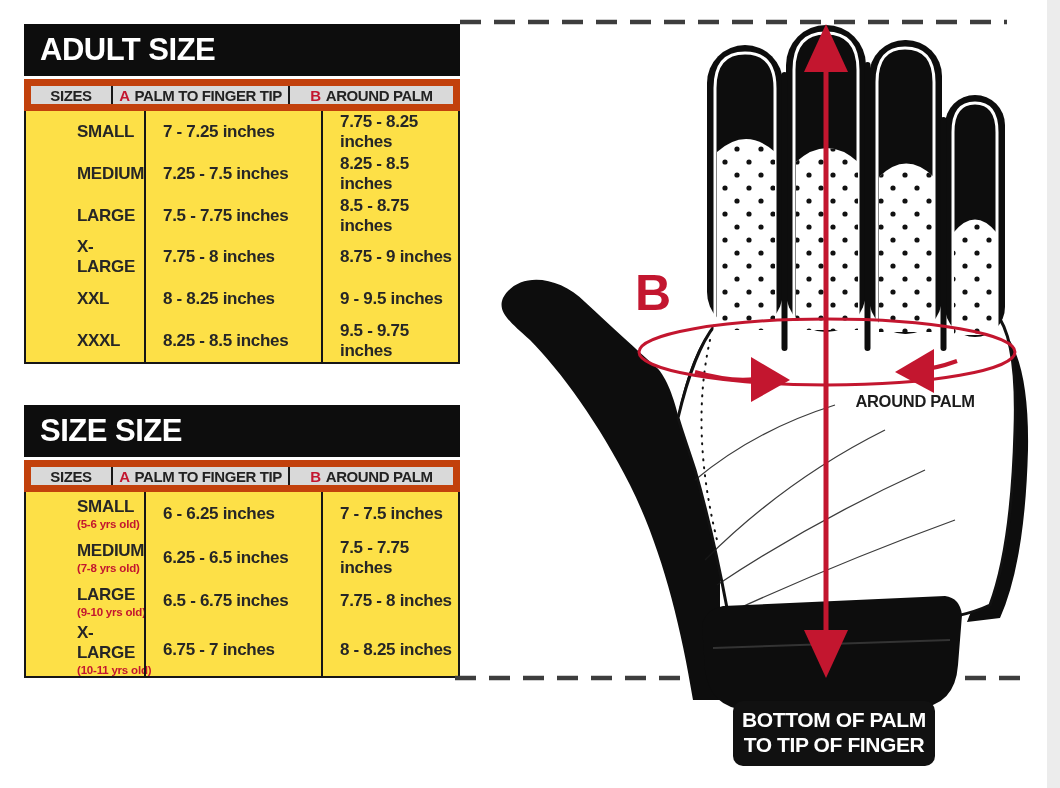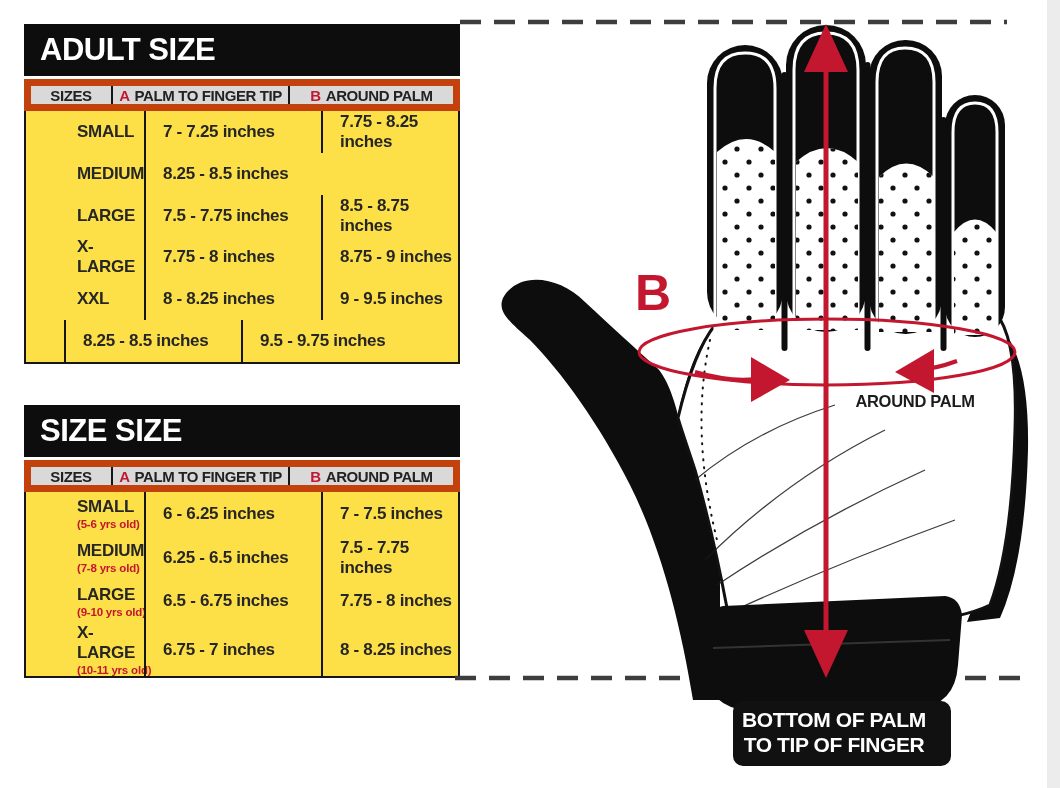--- a/index.html
+++ b/index.html
@@ -32,21 +32,21 @@
   .age-note{font-size:11.5px;color:#c3162f;letter-spacing:-0.2px;margin-top:1px;white-space:nowrap;}
 
   
   #diagram{position:absolute;left:455px;top:0;width:605px;height:788px;}
   #diagram svg{position:absolute;left:0;top:0;}
   .b-marker{position:absolute;left:180px;top:268px;font-size:50px;font-weight:700;
             color:#c3162f;letter-spacing:-1px;line-height:1;}
   .around-palm{position:absolute;left:375px;top:392px;width:170px;text-align:center;
                font-size:16.5px;font-weight:700;color:#1c1c1c;letter-spacing:-0.3px;}
   .bottom-badge{position:absolute;left:278px;top:701px;width:194px;background:#111;color:#fff;
-                border-radius:10px;padding:7px 20px 8px 4px;text-align:center;font-size:21px;
+                border-radius:10px;padding:7px 4px 8px 4px;text-align:center;font-size:21px;
                 font-weight:700;letter-spacing:-0.4px;line-height:1.18;}
 </style>
 </head>
 <body>
 
 <div id="stage">
 
   <div class="size-table adult">
     <div class="title-bar">ADULT SIZE</div>
     <div class="hdr-row">
@@ -63,38 +63,40 @@
       </div>
     </div>
     <div class="tbl-body">
       <div class="t-row">
         <div class="t-cell c0">SMALL</div>
         <div class="t-cell c1">7 - 7.25 inches</div>
         <div class="t-cell c2">7.75 - 8.25 inches</div>
       </div>
       <div class="t-row">
         <div class="t-cell c0">MEDIUM</div>
+        <div class="t-cell c1">7.25 - 7.5 inches</div>
         <div class="t-cell c2">8.25 - 8.5 inches</div>
       </div>
       <div class="t-row">
         <div class="t-cell c0">LARGE</div>
         <div class="t-cell c1">7.5 - 7.75 inches</div>
         <div class="t-cell c2">8.5 - 8.75 inches</div>
       </div>
       <div class="t-row">
         <div class="t-cell c0">X-LARGE</div>
         <div class="t-cell c1">7.75 - 8 inches</div>
         <div class="t-cell c2">8.75 - 9 inches</div>
       </div>
       <div class="t-row">
         <div class="t-cell c0">XXL</div>
         <div class="t-cell c1">8 - 8.25 inches</div>
         <div class="t-cell c2">9 - 9.5 inches</div>
       </div>
       <div class="t-row">
+        <div class="t-cell c0">XXXL</div>
         <div class="t-cell c1">8.25 - 8.5 inches</div>
         <div class="t-cell c2">9.5 - 9.75 inches</div>
       </div>
     </div>
   </div>
 
   <div class="size-table youth">
     <div class="title-bar">SIZE SIZE</div>
     <div class="hdr-row">
       <div class="hdr-cell c0">

